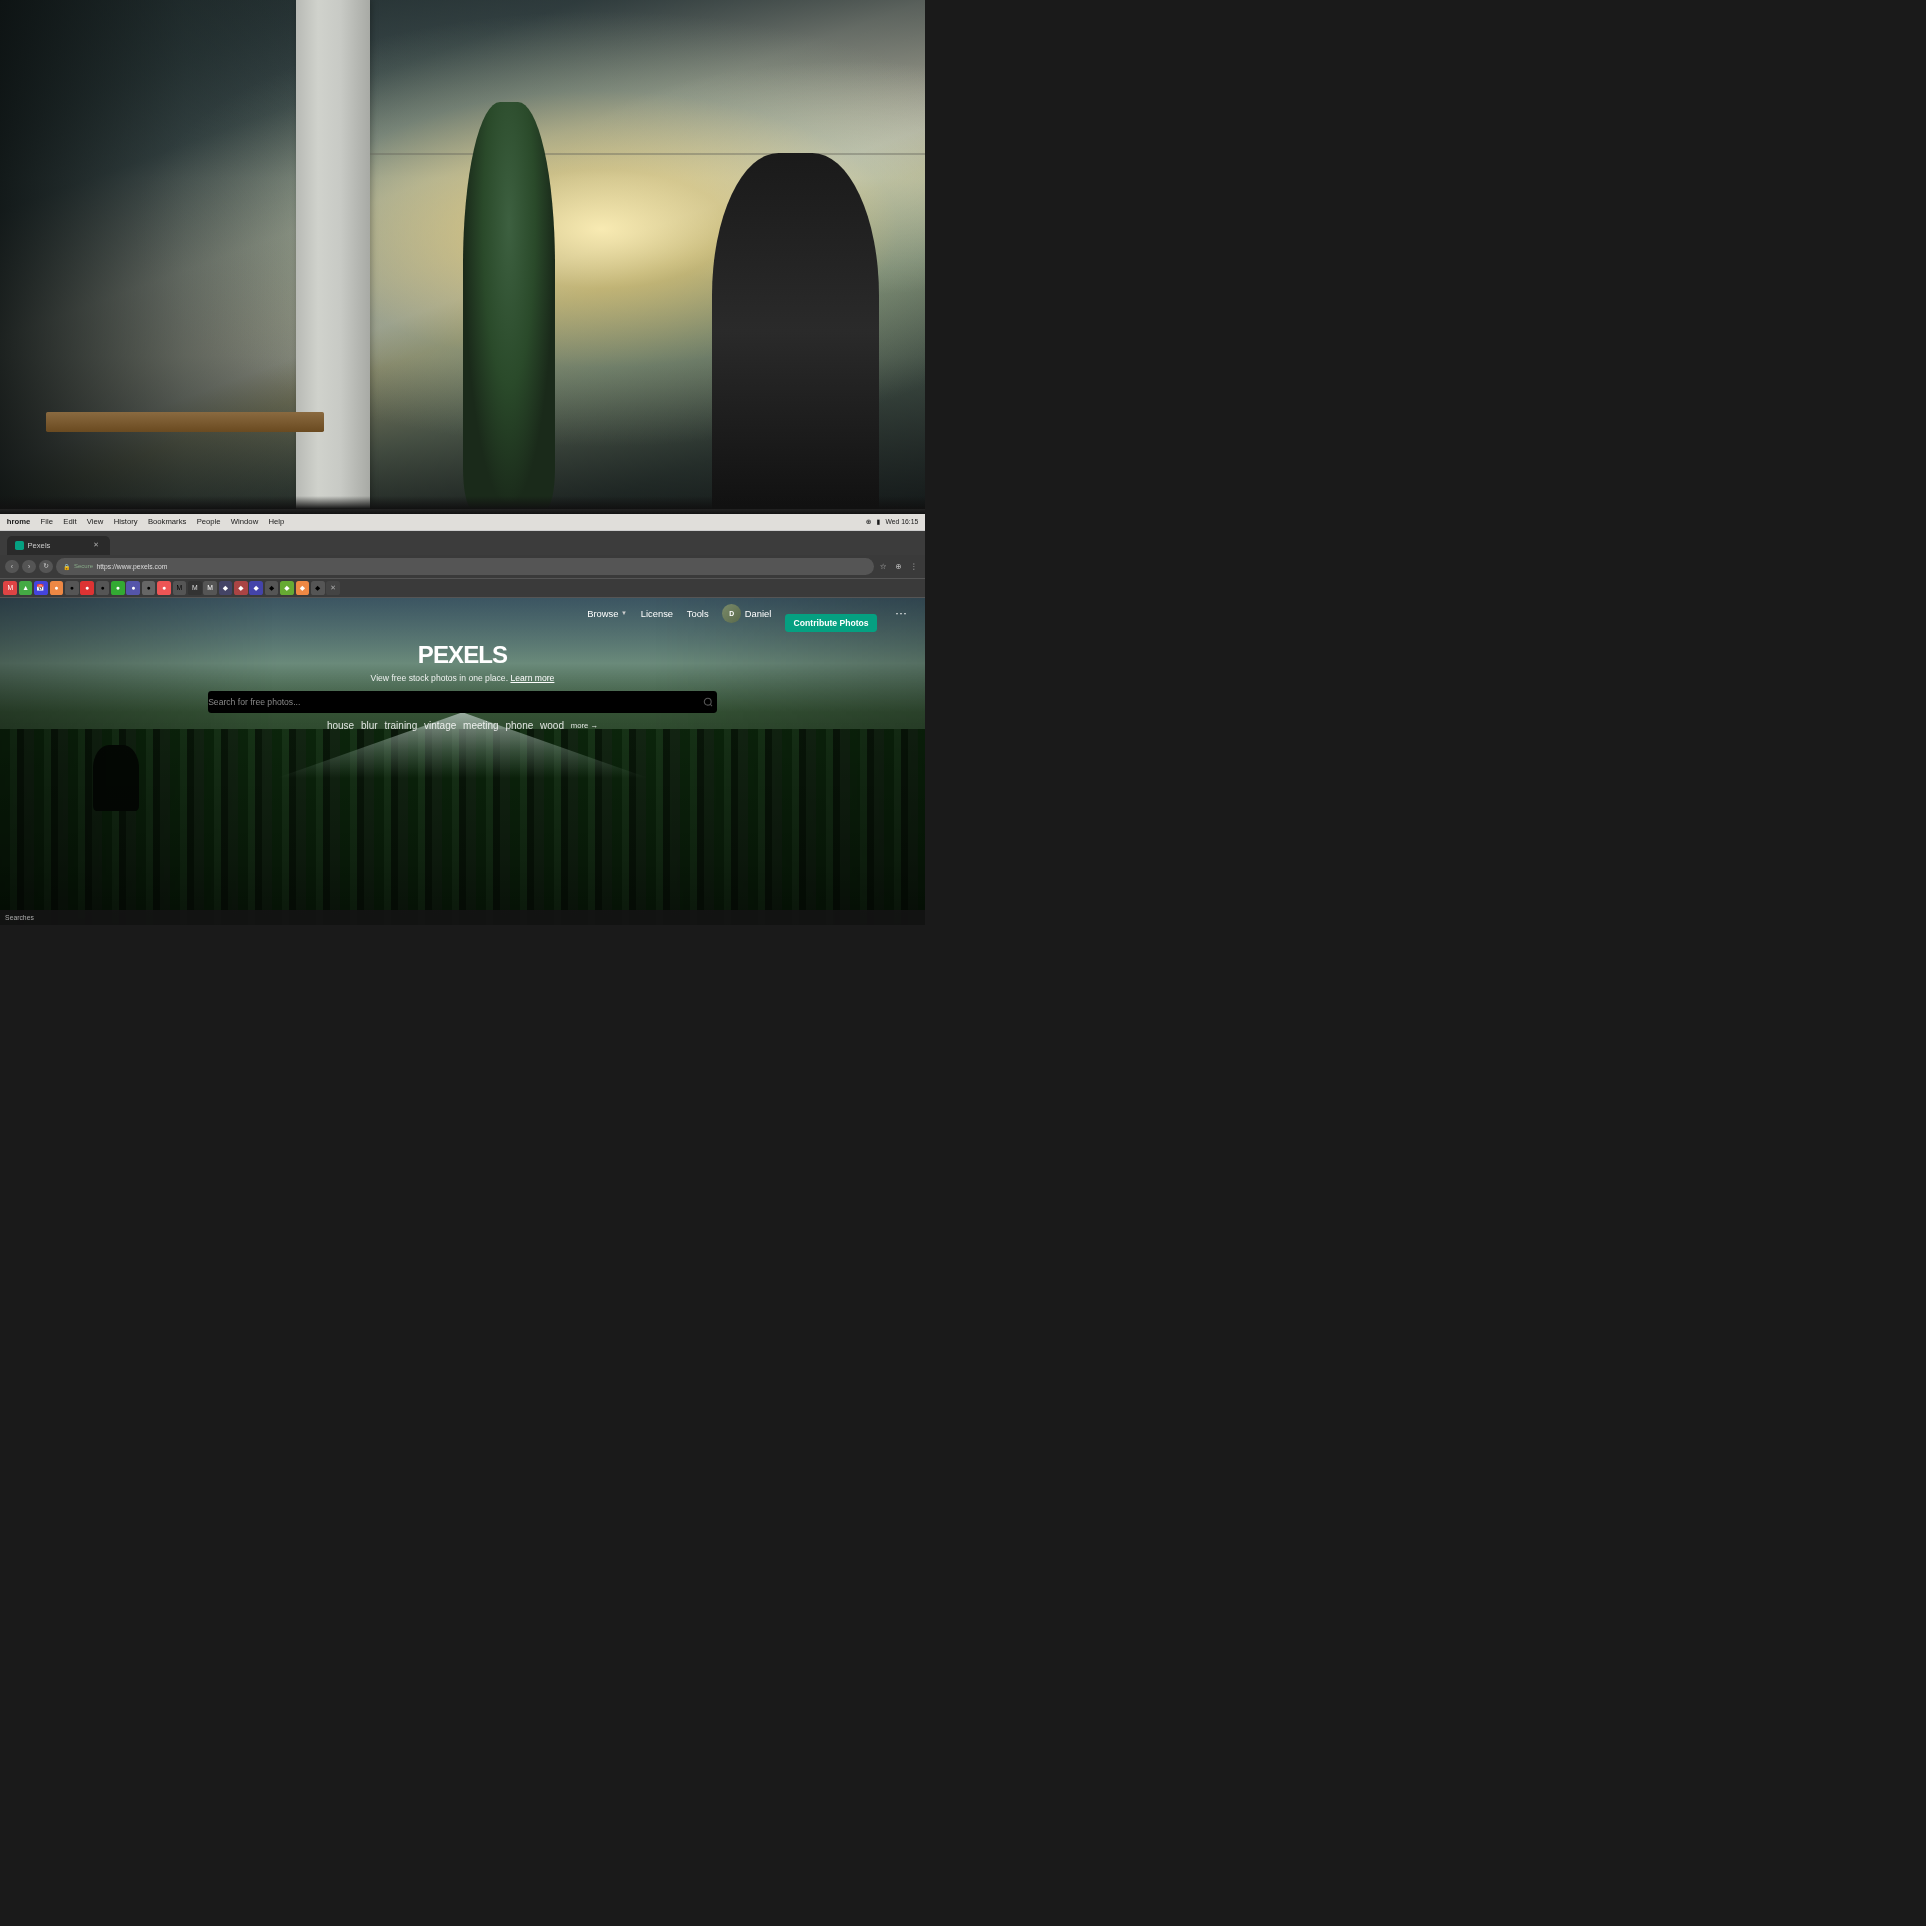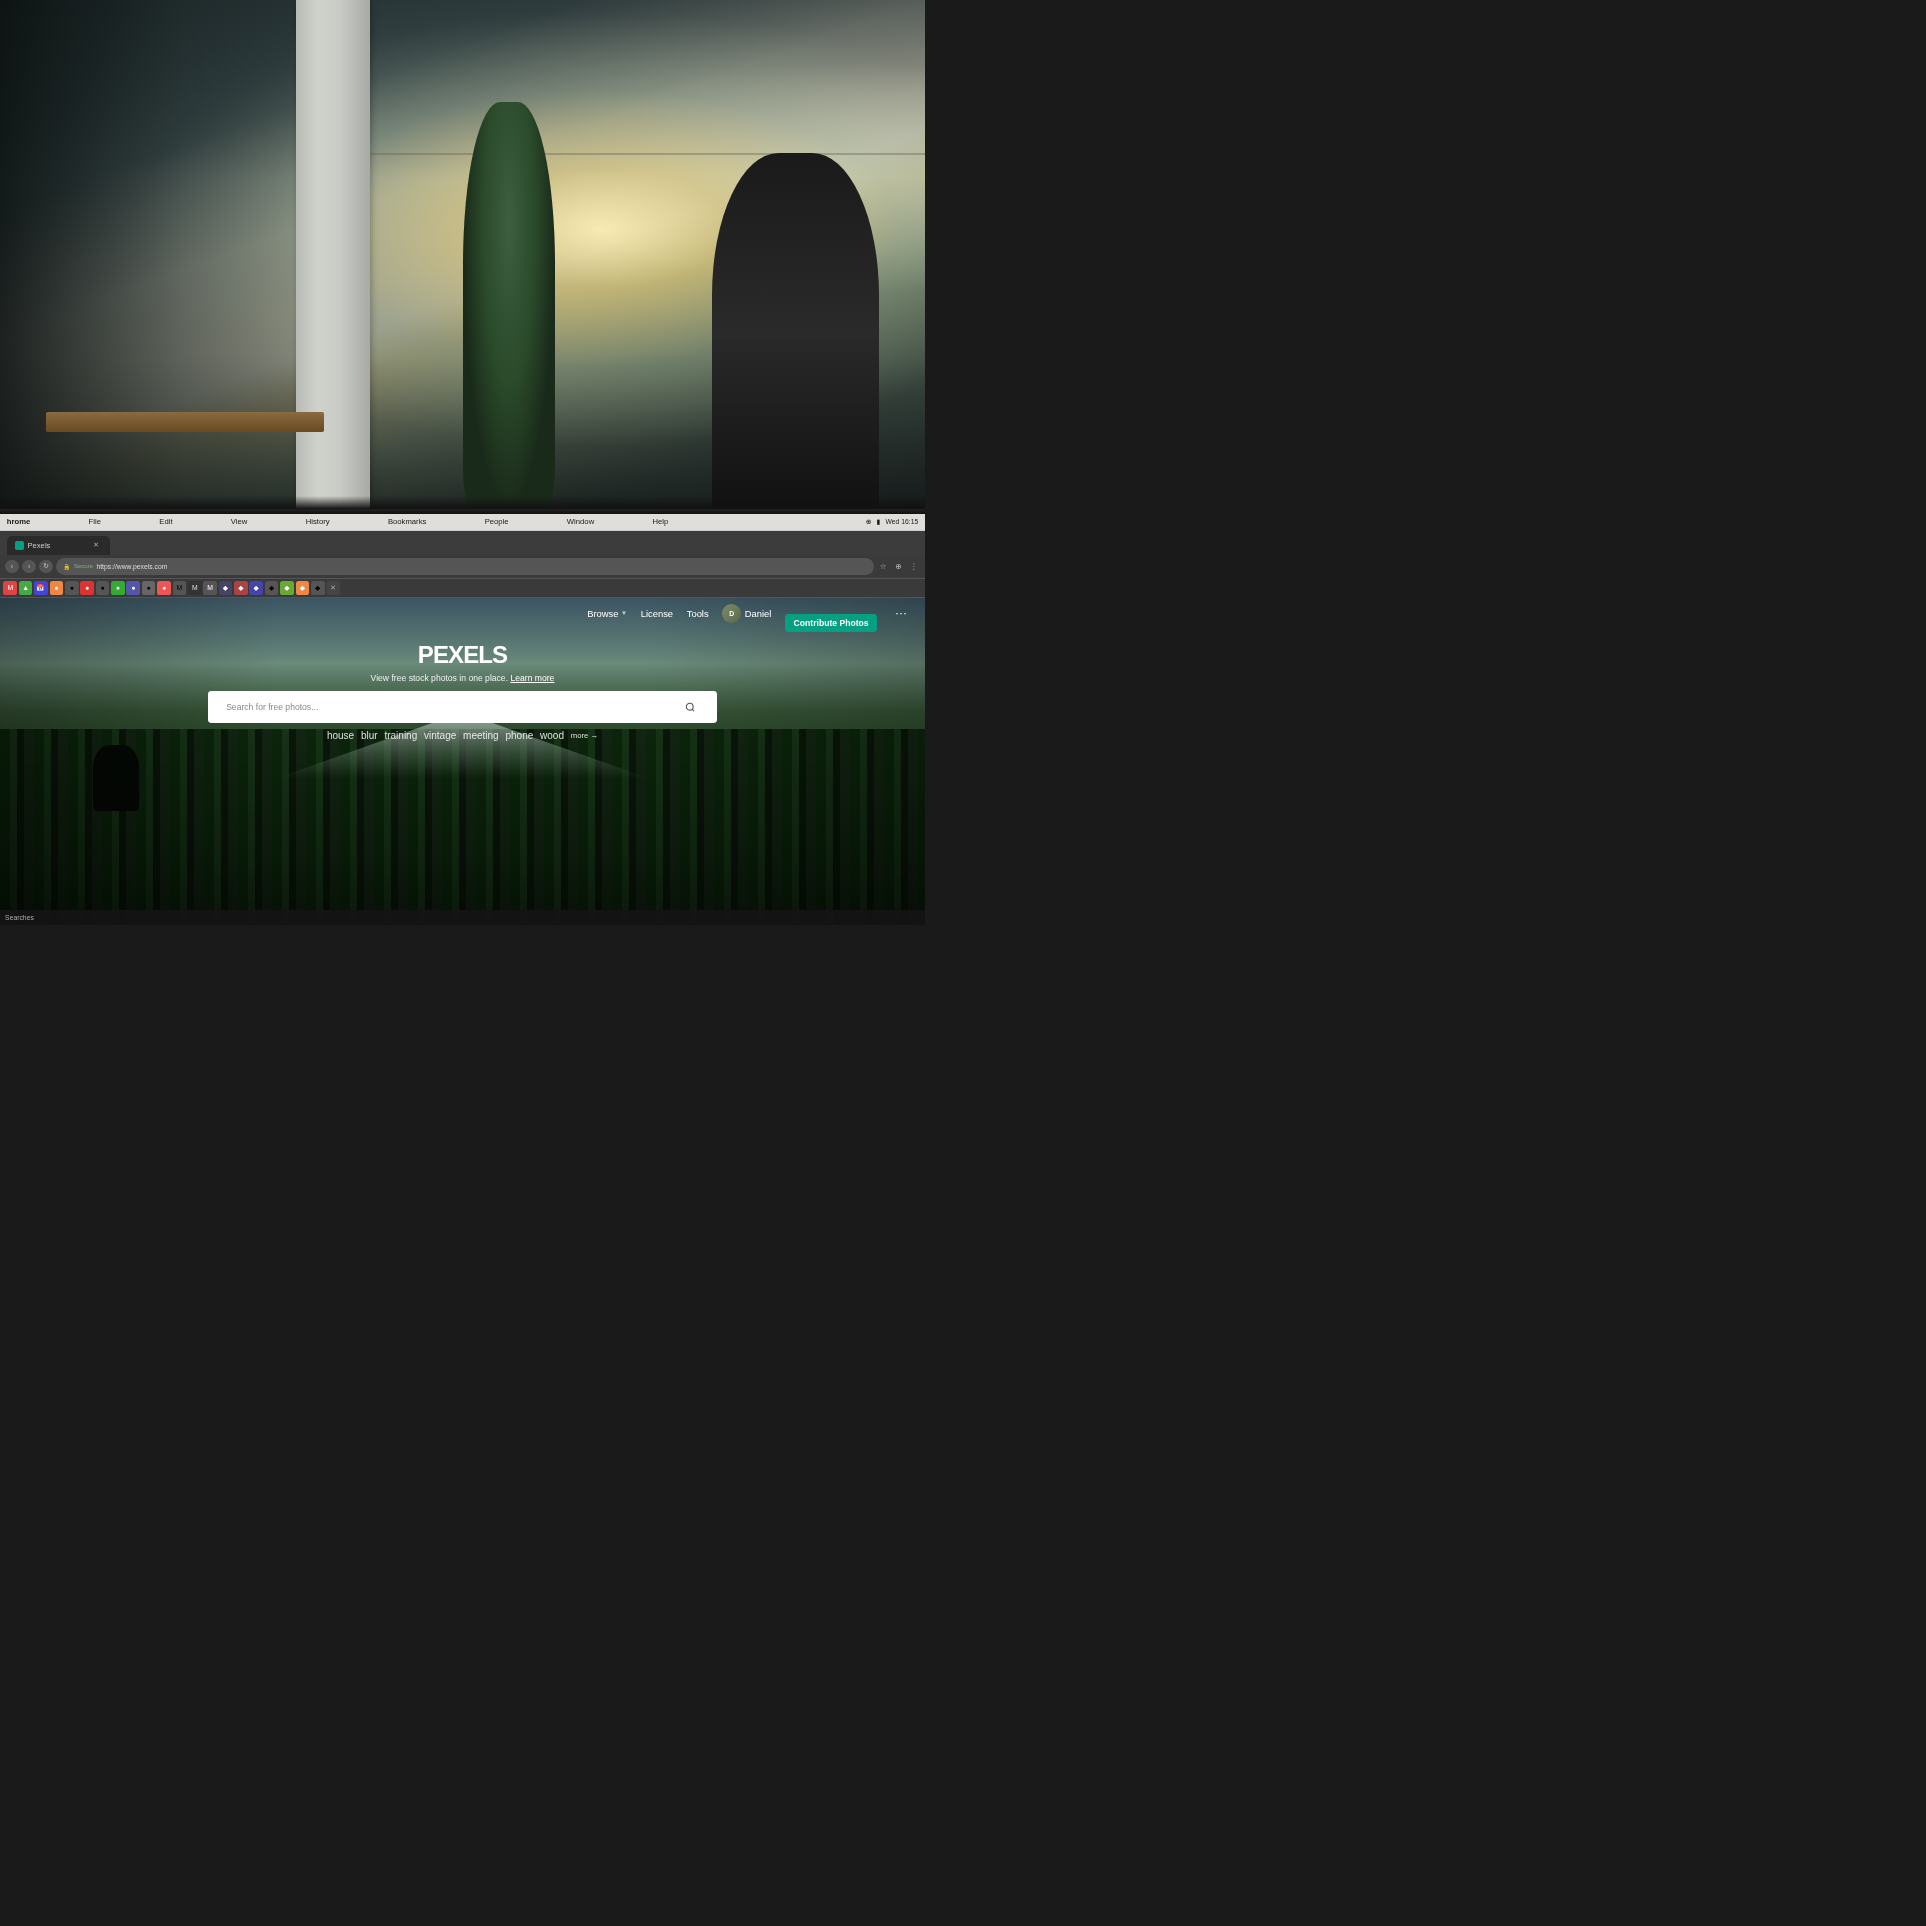--- a/index.html
+++ b/index.html
@@ -197,21 +197,20 @@
       border-bottom: 0.9px solid #ccc;
     }
 
     .mac-menubar-app {
       font-weight: 700;
       font-size: 7.7px;
     }
 
     .mac-menubar-item {
       font-size: 7.7px;
-      margin-left: 48px;
     }
 
     .mac-menubar-right {
       margin-left: auto;
       display: flex;
       align-items: center;
       gap: 5.1px;
       font-size: 6.8px;
     }
 
@@ -417,26 +416,26 @@
 
     .pexels-tagline {
       font-size: 8.6px;
       color: rgba(255,255,255,0.9);
       margin-bottom: 8.6px;
       text-align: center;
     }
 
     .pexels-search-bar {
       width: 55%;
-      height: 32px;
-      background: #ffffff;
+      height: 22px;
+      background: #000000;
       border-radius: 3.4px;
       display: flex;
       align-items: center;
-      padding: 0 18px;
+      padding: 0 0;
       gap: 5.1px;
       margin-bottom: 6.8px;
     }
 
     .search-placeholder {
       flex: 1;
       font-size: 8.6px;
       color: #888;
     }
 

